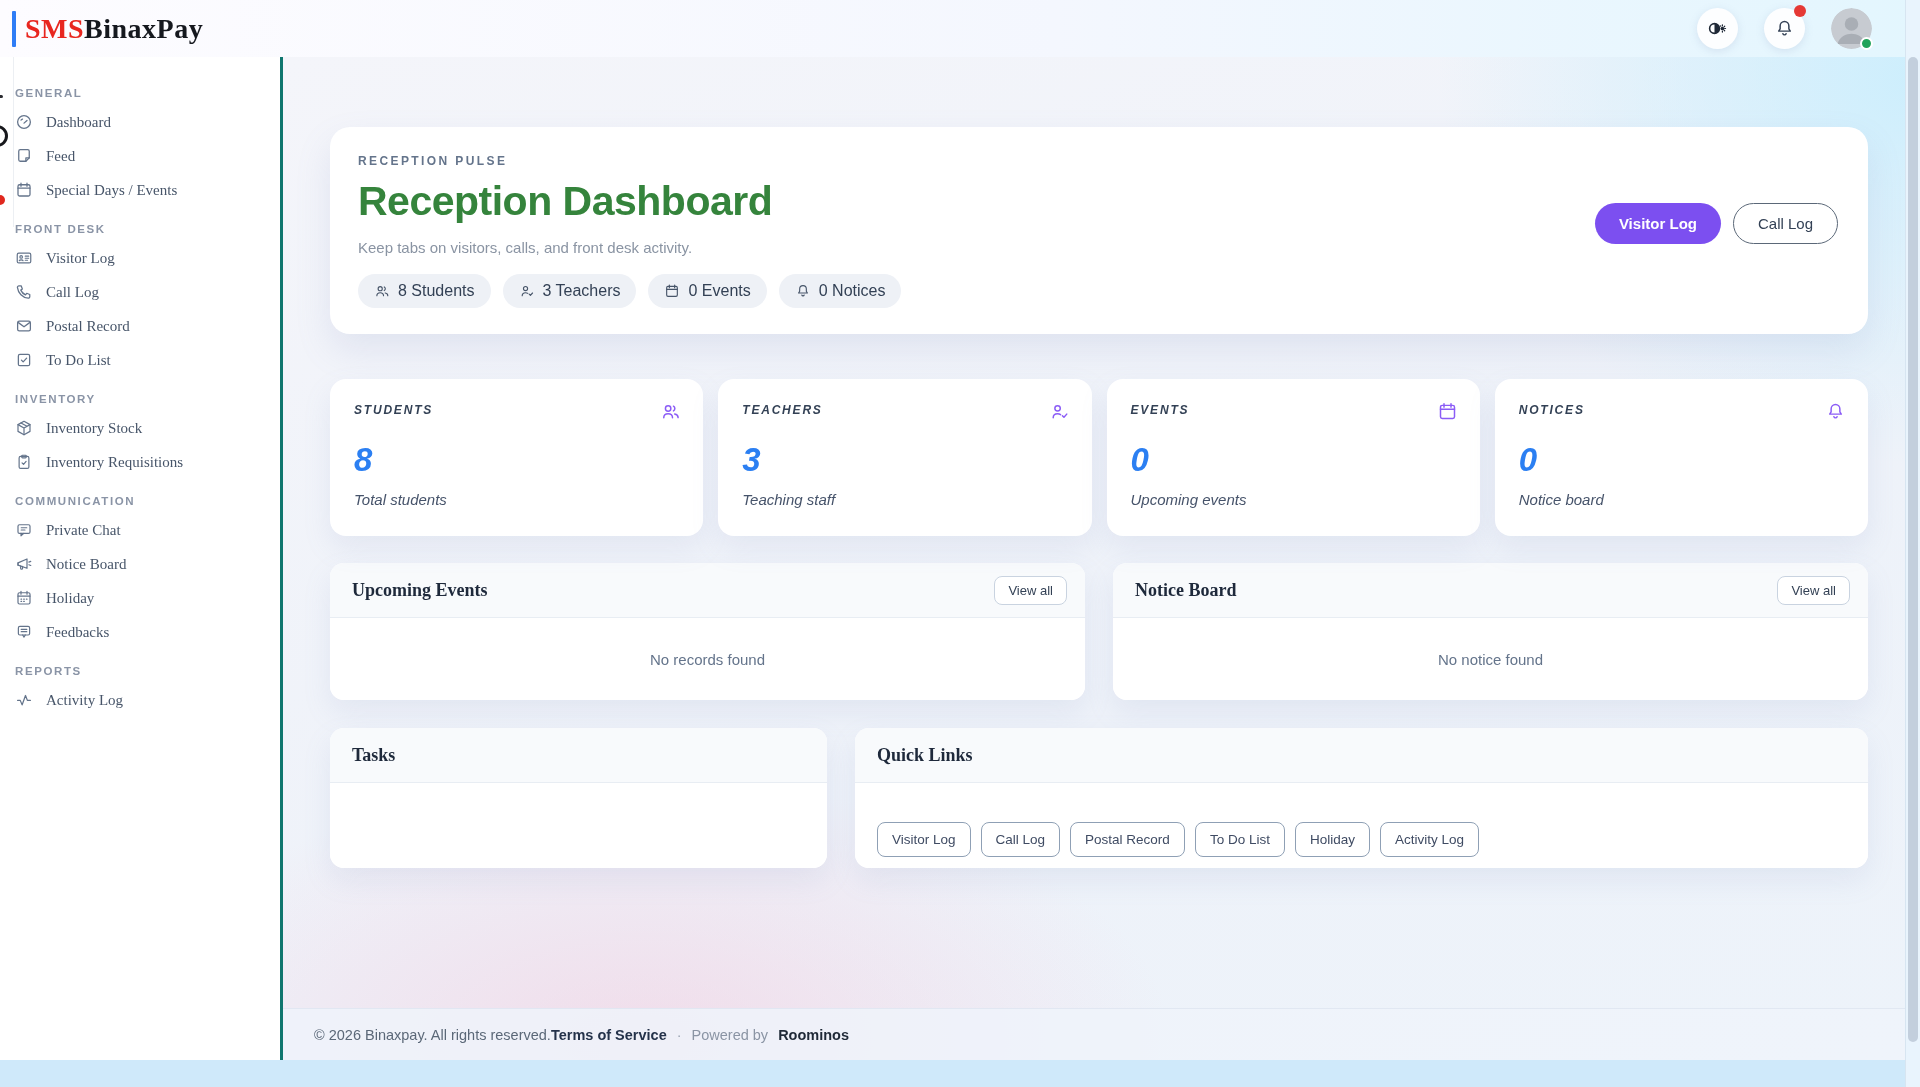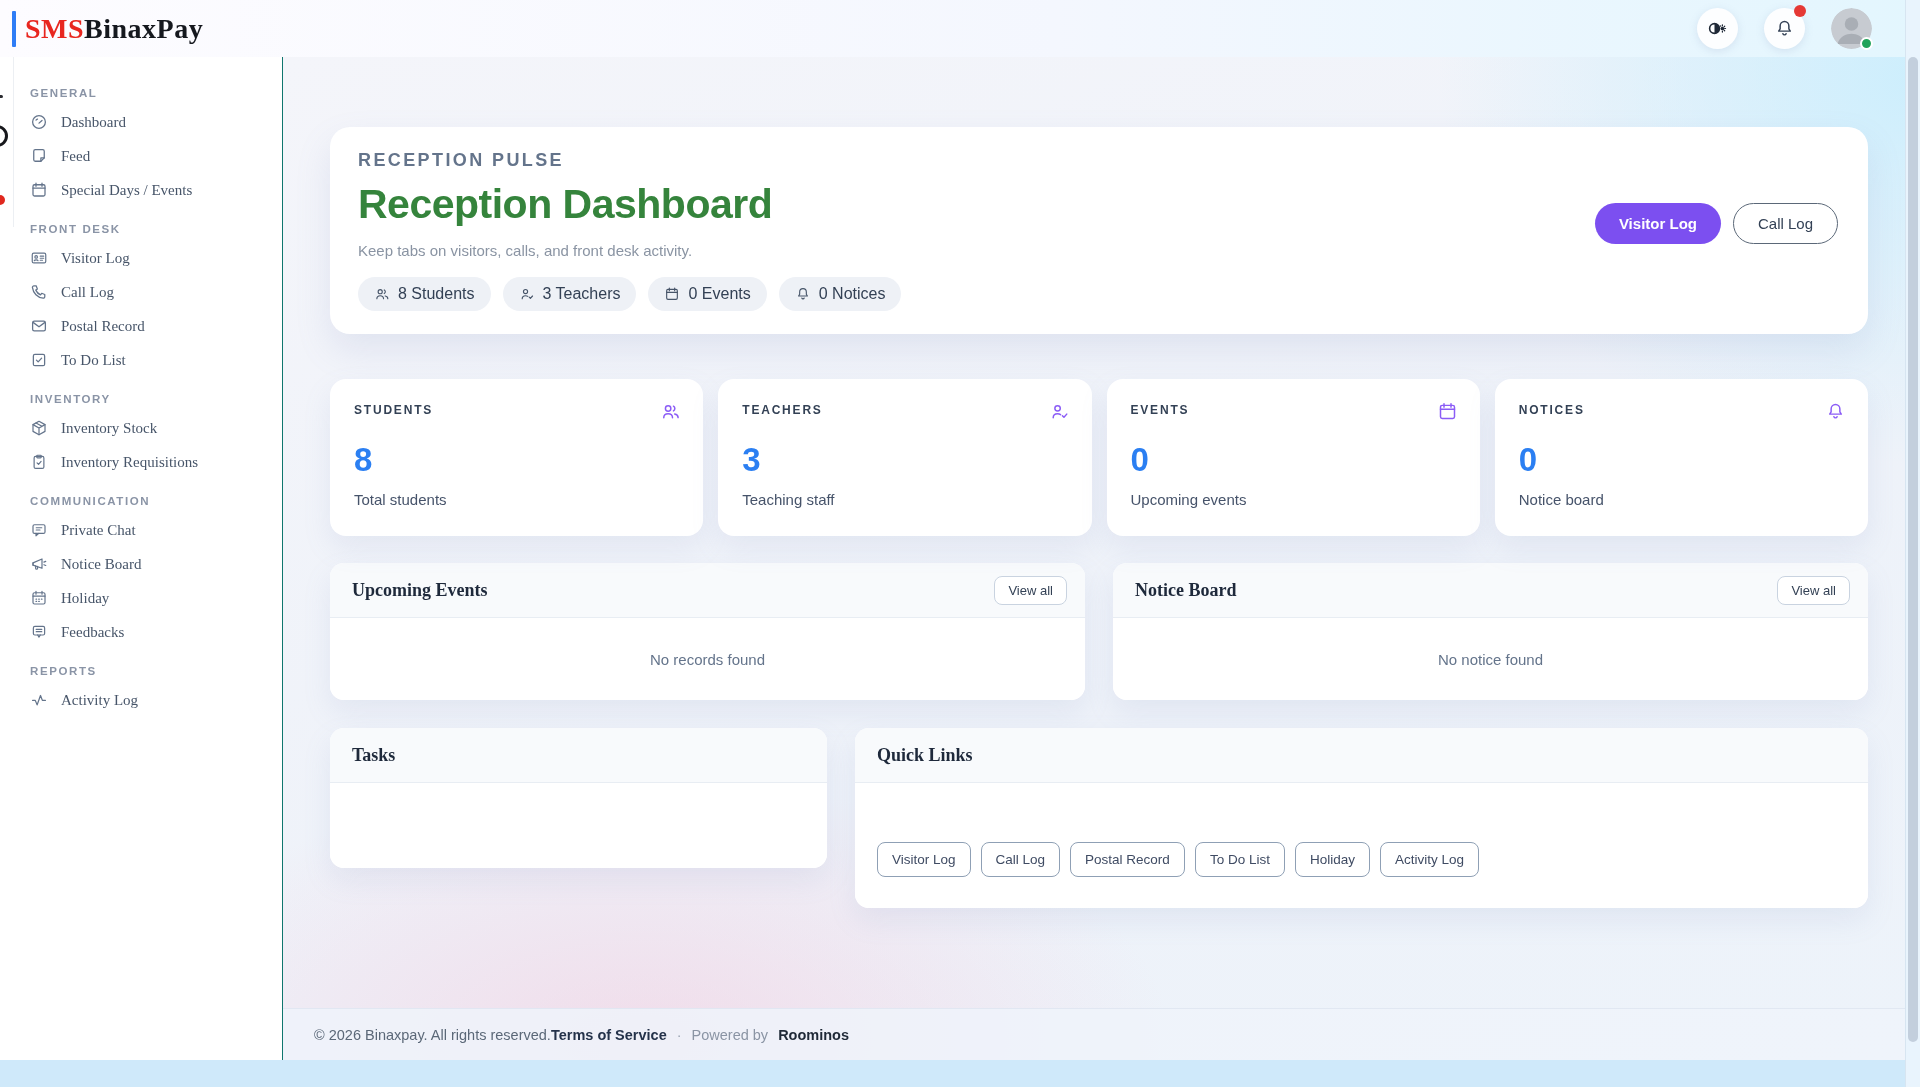--- a/index.html
+++ b/index.html
@@ -39,22 +39,22 @@
   .online-dot {
     position:absolute; bottom:-1px; right:-1px; width:13px; height:13px;
     border-radius:50%; background:#22a35a; border:2px solid #ffffff;
   }
 
   
   .app { display:flex; height:1003px; }
 
   
   .sidebar {
-    width:283px; background:#ffffff; border-right:1px solid #0f766e;
-    padding:14px 10px 0 30px; position:relative; flex:none;
+    width:283px; background:#ffffff; border-right:3px solid #0f766e;
+    padding:14px 10px 0 15px; position:relative; flex:none;
   }
   .sec-title {
     font-size:11.5px; letter-spacing:1.6px; color:#8a94a6; font-weight:bold;
     margin:16px 0 6px 0;
   }
   .side-item {
     display:flex; align-items:flex-end; gap:13px;
     padding:8px 6px 8px 0; color:#475569; font-size:15px; cursor:pointer;
     border-radius:8px;
     font-family:Liberation Serif, serif;
@@ -87,21 +87,21 @@
   }
   .content { padding:70px 52px 0 47px; flex:1; }
 
   
   .hero {
     background:#ffffff; border-radius:20px; height:207px;
     box-shadow:0 16px 35px rgba(130,145,190,.16);
     display:flex; align-items:center; justify-content:space-between;
     padding:0 30px 0 28px;
   }
-  .hero-eyebrow { font-size:18px; letter-spacing:2.4px; color:#64748b; font-weight:bold; margin-bottom:10px; }
+  .hero-eyebrow { font-size:12px; letter-spacing:2.4px; color:#64748b; font-weight:bold; margin-bottom:10px; }
   .hero-title { font-size:41px; font-weight:bold; color:#35843c; letter-spacing:-.5px; margin-bottom:14px; }
   .hero-sub { font-size:15px; color:#8a94a3; margin-bottom:18px; }
   .pill-row { display:flex; gap:12px; }
   .pill {
     display:flex; align-items:center; gap:8px; background:#eef1f6;
     border-radius:999px; padding:8px 16px; font-size:16px; color:#334155;
   }
   .pill .ic-sm { color:#475569; }
   .hero-actions { display:flex; gap:12px; align-items:center; margin-top:-14px; }
   .btn-primary {
@@ -109,21 +109,21 @@
     padding:12px 24px; font-size:15px; font-weight:bold; cursor:pointer;
     font-family:"Liberation Sans", sans-serif;
   }
   .btn-ghost {
     background:#ffffff; color:#334155; border:1px solid #5b6878; border-radius:999px;
     padding:11px 24px; font-size:15px; cursor:pointer;
     font-family:"Liberation Sans", sans-serif;
   }
 
   
-  .stats { display:flex; gap:15px; margin-top:45px; }
+  .stats { display:flex; gap:15px; margin-top:45px;font-style:italic; }
   .stat-card {
     flex:1; height:157px; background:#ffffff; border-radius:16px;
     box-shadow:0 12px 28px rgba(130,145,190,.13);
     padding:24px 24px 0 24px; position:relative;
   }
   .stat-label { font-size:12px; letter-spacing:1.8px; color:#334155; font-weight:bold; }
   .stat-icon { position:absolute; top:22px; right:22px; color:#8b5cf6; }
   .stat-value { font-size:33px; font-weight:bold; color:#2b7ff2; margin-top:24px; }
   .stat-caption { font-size:15px; color:#46536a; margin-top:12px; }
 
@@ -144,21 +144,21 @@
     background:#ffffff; border:1px solid #c9d3e0; border-radius:8px;
     padding:6px 13px; font-size:13px; color:#334155; cursor:pointer;
     font-family:"Liberation Sans", sans-serif;
   }
   .panel-body { flex:1; display:flex; align-items:center; justify-content:center; background:#ffffff; }
   .empty-text { font-size:15px; color:#64748b; }
 
   
   .bottom-row { display:flex; gap:28px; margin-top:28px; }
   .tasks-panel { width:497px; height:140px; flex:none;gap:20px; }
-  .quick-panel { flex:1; height:180px;gap:28px; }
+  .quick-panel { flex:1; height:140px;gap:28px; }
   .quick-body { justify-content:flex-start; padding:0 22px; gap:10px; }
   .btn-quick {
     background:#ffffff; border:1px solid #8fa0b5; border-radius:8px;
     padding:9px 14px; font-size:13.5px; color:#3f4b63; cursor:pointer;
     font-family:"Liberation Sans", sans-serif;
   }
 
   
   .footer {
     height:52px; flex:none; display:flex; align-items:center; 

